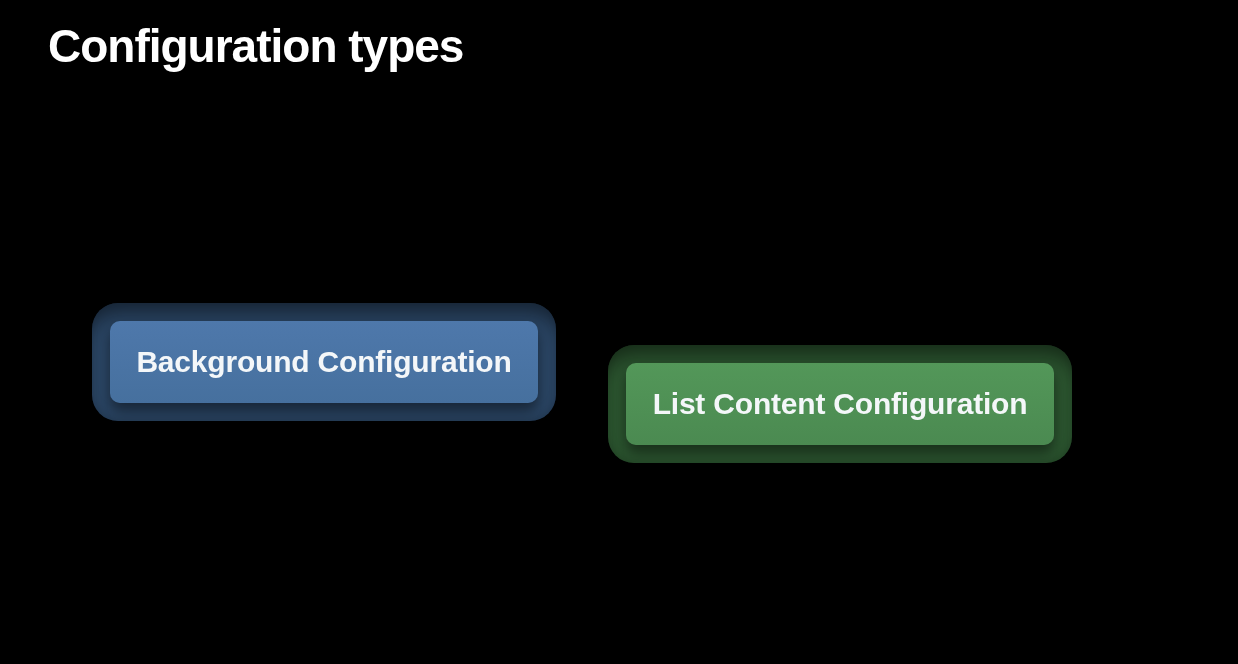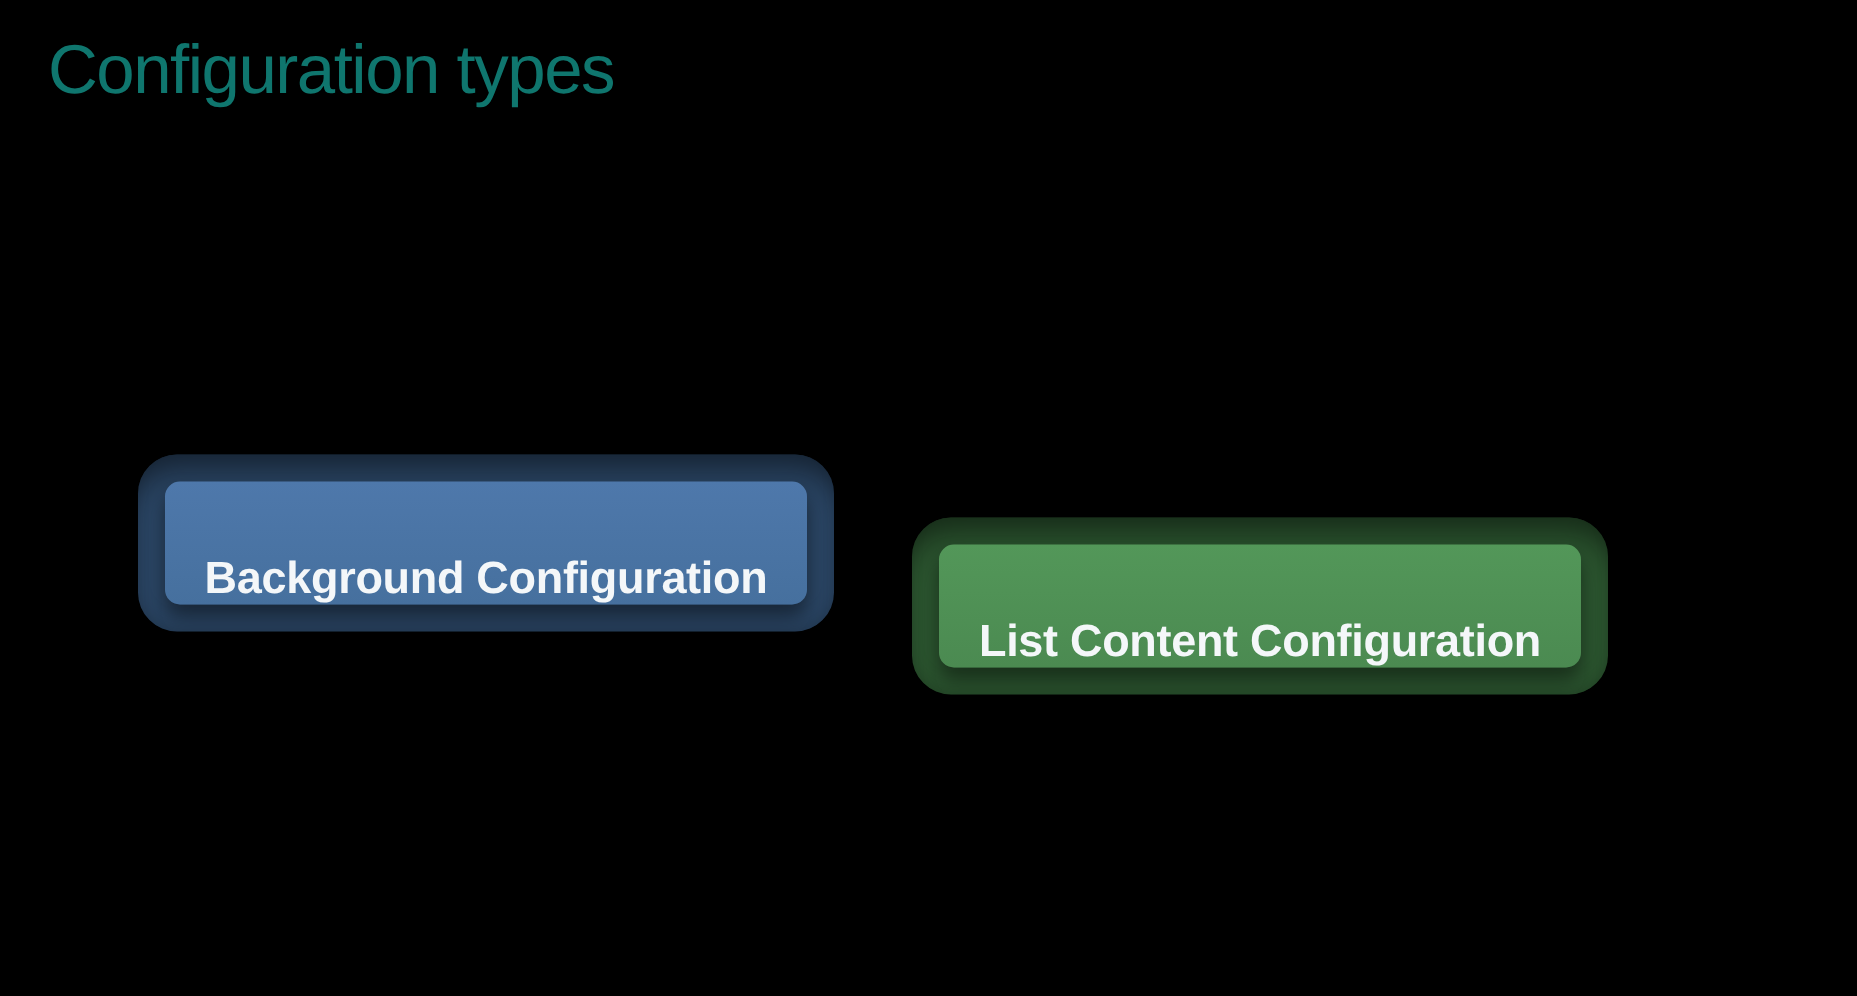--- a/index.html
+++ b/index.html
@@ -9,27 +9,27 @@
   }
   body {
     position: relative;
     width: 1238px;
     height: 664px;
     overflow: hidden;
     font-family: "Liberation Sans", sans-serif;
   }
   .slide-title {
     position: absolute;
-    left: 32px;
+    left: 48px;
     top: 20px;
     margin: 0;
     font-size: 46px;
-    font-weight: 400;
+    font-weight: 700;
     letter-spacing: -1px;
-    color: #0f766e;
+    color: #ffffff;
     line-height: 1.15;
   }
   .config-card {
     position: absolute;
     width: 464px;
     height: 118px;
     border-radius: 26px;
     background: var(--outer, #333);
     
     box-shadow:
@@ -41,21 +41,21 @@
   .config-card-inner {
     position: absolute;
     left: 18px;
     right: 18px;
     top: 18px;
     bottom: 18px;
     border-radius: 10px;
     background: linear-gradient(180deg, var(--inner, #666) 0%, var(--inner2, #555) 100%);
     box-shadow: 0 8px 13px rgba(0, 0, 0, 0.45);
     display: flex;
-    align-items: flex-end;
+    align-items: center;
     justify-content: center;
   }
   .config-card-label {
     color: #f4f7f9;
     font-size: 30px;
     font-weight: 700;
     letter-spacing: -0.2px;
     white-space: nowrap;
   }
 </style>

